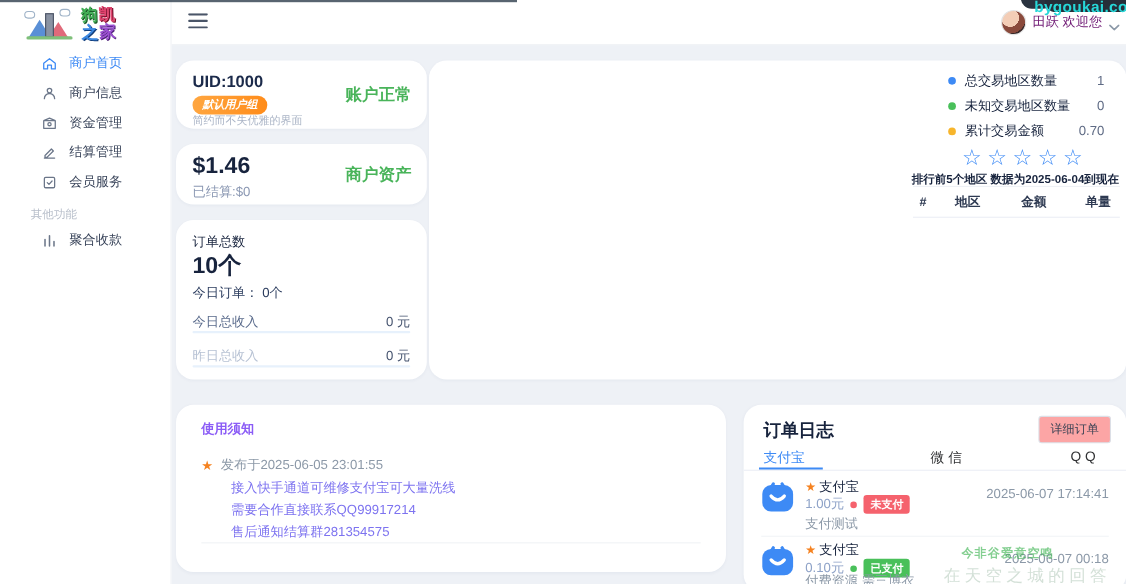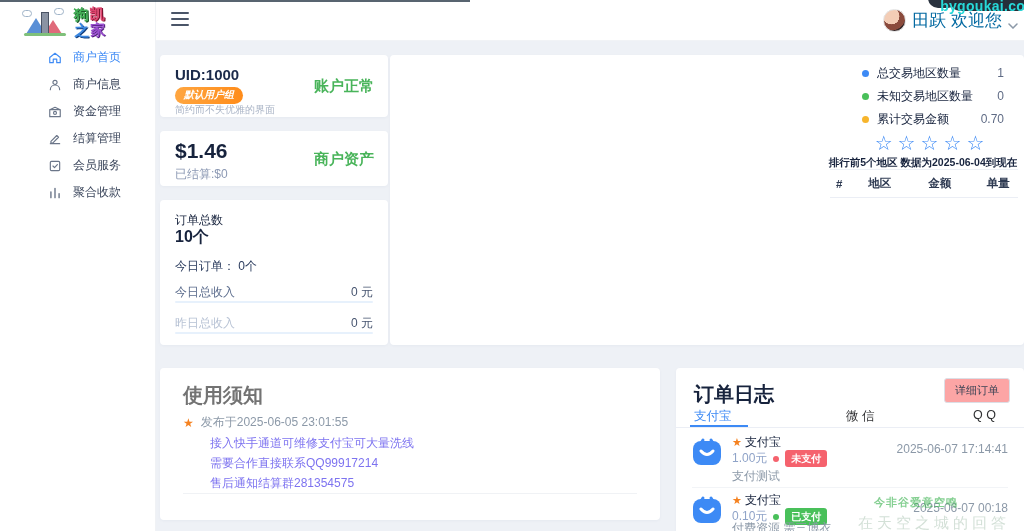--- a/index.html
+++ b/index.html
@@ -18,50 +18,50 @@
   .lg-tri1{position:absolute;left:2px;bottom:2px;width:0;height:0;border-left:10px solid transparent;border-right:10px solid transparent;border-bottom:16px solid #5a8fd6;}
   .lg-tri2{position:absolute;left:20px;bottom:2px;width:0;height:0;border-left:9px solid transparent;border-right:9px solid transparent;border-bottom:14px solid #e06a7a;}
   .lg-tower{position:absolute;left:17px;bottom:2px;width:6px;height:20px;background:#8a93a3;border:1px solid #4a5364;}
   .lg-cloud{position:absolute;width:8px;height:5px;background:#fff;border:1px solid #9fb3c8;border-radius:4px;}
   .lg-c1{left:-2px;top:0;} .lg-c2{left:30px;top:-2px;}
   .lg-base{position:absolute;left:0px;bottom:0;width:42px;height:3px;background:#7fc07a;border-radius:2px;}
   .logo-txt{position:absolute;left:50px;top:0;width:40px;height:34px;font-weight:bold;font-size:15px;line-height:16px;
             letter-spacing:1px;transform:rotate(-2deg);}
   .lc0{color:#3fae54;text-shadow:1px 1px 0 #1c5c2a;} .lc1{color:#e0446e;text-shadow:1px 1px 0 #7c1230;}
   .lc2{color:#3b87e0;text-shadow:1px 1px 0 #123e7c;} .lc3{color:#9a4fd0;text-shadow:1px 1px 0 #4a1c74;}
-  .nav{position:absolute;left:0;top:44px;width:155px;margin-left:10px;}
+  .nav{position:absolute;left:0;top:44px;width:155px;}
   .nav-item{display:flex;align-items:center;height:27px;padding-left:38px;gap:11px;color:#39445a;cursor:pointer;}
   .nav-item .nlabel{font-size:12px;}
   .nav-item.active{color:#3d8af5;}
   .nav-item svg{width:14px;height:14px;display:block;color:#6b7689;}
   .nav-item.active svg{color:#3d8af5;}
   .nav-section{height:20px;line-height:20px;padding-left:28px;font-size:10.5px;color:#b6bdc9;margin-top:6px;}
   
   .topbar{position:absolute;left:155px;top:0;right:0;height:40px;background:#fff;border-bottom:1px solid #f1f3f6;z-index:8;}
   .burger{position:absolute;left:16px;top:12px;width:18px;height:16px;cursor:pointer;color:#4a5568;}
   .userbox{position:absolute;right:6px;top:0;height:40px;display:flex;align-items:center;gap:6px;cursor:pointer;}
   .avatar{width:21px;height:21px;border-radius:50%;background:radial-gradient(circle at 35% 30%,#f3cdb6 0 40%,#8a4a3c 41% 70%,#3a2a2a 71%);border:1px solid #e3e3e3;}
-  .uname{font-size:17px;color:#0369a1;}
+  .uname{font-size:12px;color:#701a75;}
   .chev{width:10px;height:10px;color:#8c99a8;}
   
-  .card{position:absolute;background:#fff;border-radius:4px;box-shadow:0 1px 3px rgba(30,50,90,.04);}
+  .card{position:absolute;background:#fff;border-radius:16px;box-shadow:0 1px 3px rgba(30,50,90,.04);}
   .cardA{left:160px;top:55px;width:228px;height:62px;}
   .uid{position:absolute;left:15px;top:11px;font-size:15px;font-weight:bold;color:#1b2a4a;}
   .ubadge{position:absolute;left:15px;top:32px;background:linear-gradient(90deg,#ffa640,#ff8c1a);color:#fff;
           font-size:10px;font-style:italic;font-weight:bold;padding:1px 9px 2px;border-radius:9px;text-align:right;}
   .udesc{position:absolute;left:15px;top:48px;font-size:10px;color:#aab4c6;}
   .gstat{position:absolute;right:14px;font-size:15px;font-weight:bold;color:#49b45a;}
   .cardA .gstat{top:22px;} 
   .cardB{left:160px;top:131px;width:228px;height:55px;}
   .amount{position:absolute;left:15px;top:8px;font-size:21px;font-weight:bold;color:#17233d;}
   .settled{position:absolute;left:15px;top:35px;font-size:12px;color:#8b98b3;}
   .cardB .gstat{top:19px;}
   .cardC{left:160px;top:200px;width:228px;height:145px;}
   .oc-title{position:absolute;left:15px;top:12px;font-size:12px;color:#17233d;}
-  .oc-count{position:absolute;left:15px;top:27px;font-size:16px;font-weight:bold;color:#17233d;}
+  .oc-count{position:absolute;left:15px;top:27px;font-size:21px;font-weight:bold;color:#17233d;}
   .oc-today{position:absolute;left:15px;top:58px;font-size:12px;color:#2b3c5e;}
   .oc-row{position:absolute;left:15px;right:15px;display:flex;justify-content:space-between;font-size:12px;}
   .oc-r1{top:84px;color:#5a6b8c;} .oc-r2{top:115px;color:#b7c2d4;}
   .oc-row .oc-val{color:#46546f;}
   .oc-bar{position:absolute;left:15px;right:15px;height:2px;background:#e7f1fc;border-radius:1px;}
   .oc-b1{top:101px;} .oc-b2{top:132px;}
   
   .mainPanel{left:390px;top:55px;width:634px;height:290px;}
   .legend-row{position:absolute;left:472px;right:20px;height:16px;display:flex;align-items:center;gap:8px;font-size:12px;}
   .lr0{top:10px;} .lr1{top:33px;} .lr2{top:56px;}
@@ -69,28 +69,28 @@
   .ld0{background:#3d8af5;} .ld1{background:#49c05a;} .ld2{background:#f7b52c;}
   .llabel{flex:1;color:#17233d;}
   .lvalue{color:#5f6b85;}
   .stars{position:absolute;left:462px;right:12px;top:76px;text-align:center;font-size:20px;color:#3d8af5;letter-spacing:5px;}
   .rcaption{position:absolute;left:436px;right:4px;top:101px;text-align:center;font-size:10.5px;font-weight:bold;color:#17233d;}
   .rtable{position:absolute;left:440px;right:6px;top:114px;height:27px;display:flex;align-items:center;
           border-top:1px solid #eef1f6;border-bottom:1px solid #ebeef5;font-size:11.5px;color:#2e3a52;font-weight:bold;}
   .rth{padding-left:6px;} .rth0{width:16%;} .rth1{width:33%;} .rth2{width:32%;} .rth3{width:19%;}
   
   .noticePanel{left:160px;top:368px;width:500px;height:152px;}
-  .np-title{position:absolute;left:23px;top:14px;font-size:20px;font-weight:bold;color:#737373;}
+  .np-title{position:absolute;left:23px;top:14px;font-size:12px;font-weight:bold;color:#8b5cf6;}
   .np-pub{position:absolute;left:23px;top:46px;font-size:12px;color:#8c99a8;display:flex;align-items:center;gap:7px;}
   .np-star{color:#f58220;font-size:12px;}
   .np-lines{position:absolute;left:50px;top:65px;font-size:12px;line-height:20px;color:#7d73f0;}
   .np-div{position:absolute;left:23px;right:23px;top:125px;border-top:1px solid #f0f2f5;}
   
   .orderPanel{left:676px;top:368px;width:348px;height:170px;overflow:hidden;}
-  .ol-title{position:absolute;left:18px;top:13px;font-size:20px;font-weight:bold;color:#17233d;}
+  .ol-title{position:absolute;left:18px;top:13px;font-size:16px;font-weight:bold;color:#17233d;}
   .ol-btn{position:absolute;right:14px;top:10px;font-size:11px;color:#3a4254;background:#fca5a5;border:1px solid #dcdfe6;
           border-radius:3px;padding:4px 10px;cursor:pointer;}
   .ol-tab{position:absolute;top:40px;font-size:12.5px;color:#303133;cursor:pointer;}
   .ol-tab.active{color:#3d8af5;}
   .olt0{left:18px;} .olt1{left:170px;} .olt2{right:28px;text-align:center;}
   .ol-underline{position:absolute;left:14px;top:57px;width:58px;height:2px;background:#3d8af5;}
   .ol-border{position:absolute;left:0;right:0;top:59px;border-top:1px solid #ebeef5;}
   .o-icon{position:absolute;left:16px;width:30px;height:30px;}
   .o-line1{position:absolute;left:56px;font-size:12px;color:#17233d;display:flex;align-items:center;gap:3px;}
   .o-star{color:#f58220;font-size:11px;}
@@ -165,20 +165,21 @@
       </div>
       <div class="nav-item">
         <span>
             <svg viewBox="0 0 24 24">
               <rect x="4" y="4" width="16" height="16" rx="2" fill="none" stroke="currentColor" stroke-width="2"></rect>
               <path d="m8.5 12 2.7 2.7L16 9.5" fill="none" stroke="currentColor" stroke-width="2" stroke-linecap="round" stroke-linejoin="round"></path>
             </svg>
           </span>
         <span class="nlabel">会员服务</span>
       </div>
+      <div class="nav-section">其他功能</div>
       <div class="nav-item">
         <span>
             <svg viewBox="0 0 24 24">
               <path d="M5 20V10M12 20V4M19 20v-7" fill="none" stroke="currentColor" stroke-width="2.4" stroke-linecap="round"></path>
             </svg>
           </span>
         <span class="nlabel">聚合收款</span>
       </div>
     </nav>
   </aside>

